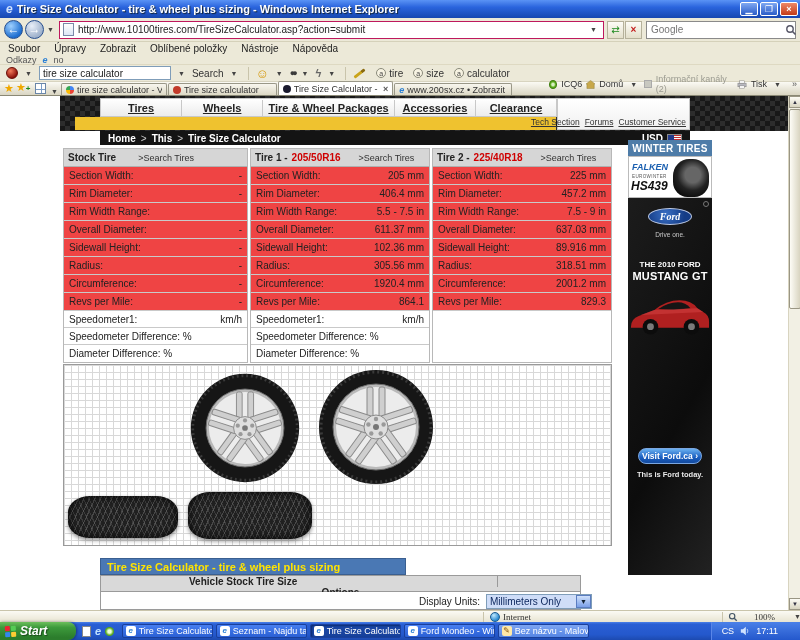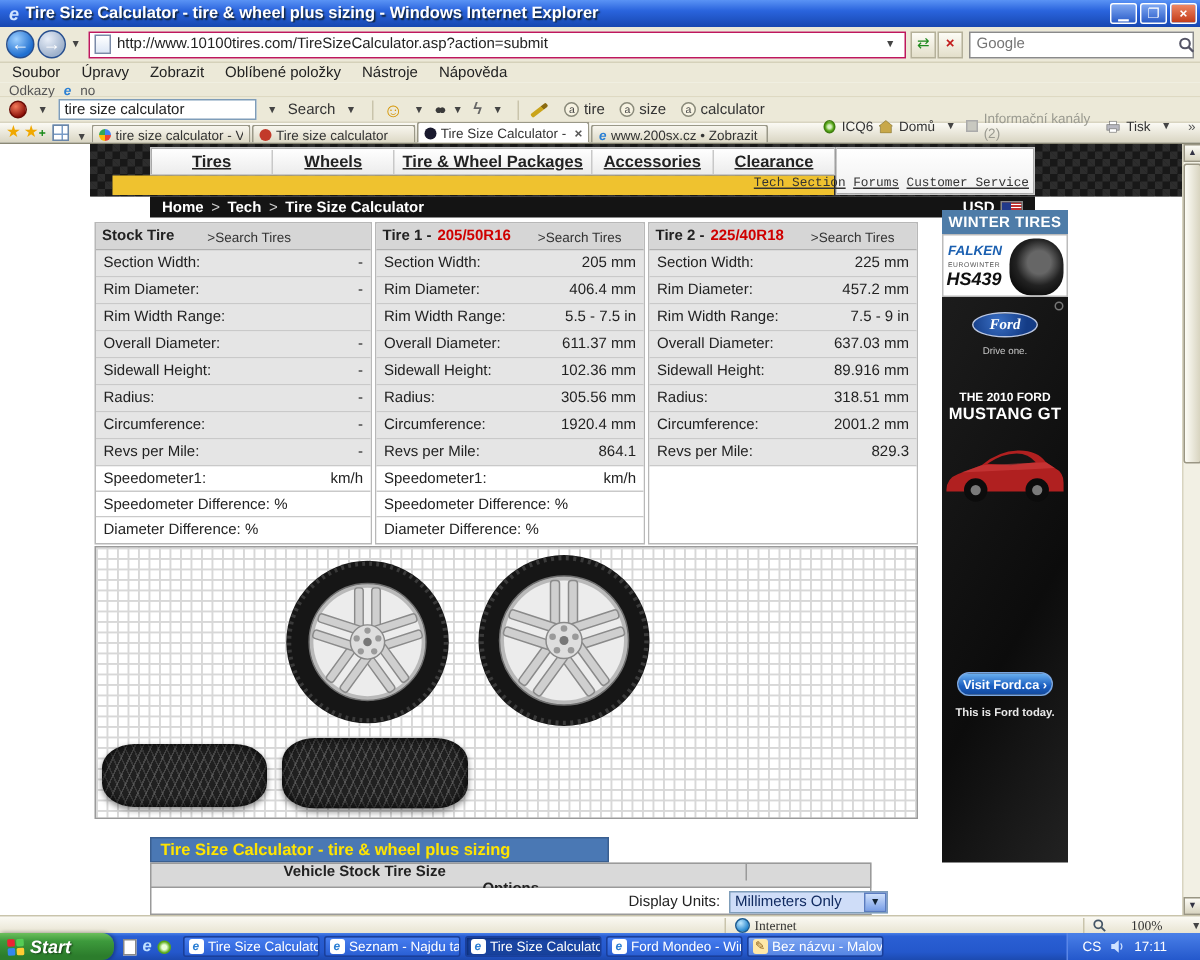--- a/index.html
+++ b/index.html
@@ -72,36 +72,36 @@
   .checker{left:60px;top:0;width:728px;height:35px;background-color:#181818;
     background-image:linear-gradient(45deg,#2d2d2d 25%,transparent 25%,transparent 75%,#2d2d2d 75%),
                      linear-gradient(45deg,#2d2d2d 25%,transparent 25%,transparent 75%,#2d2d2d 75%);
     background-size:10px 10px;background-position:0 0,5px 5px;}
   .yellowbar{left:75px;top:21px;width:481px;height:13px;background:#efc22f;}
   .navmenu{left:100px;top:2px;width:457px;height:19px;background:linear-gradient(180deg,#fff,#ececec);border:1px solid #c8c8c8;
     display:flex;align-items:center;}
   .navmenu a{flex:1;text-align:center;font-weight:bold;font-size:11px;color:#222;text-decoration:underline;border-right:1px solid #c8c8c8;padding:2px 4px;white-space:nowrap;}
   .techbox{left:557px;top:2px;width:133px;height:32px;background:linear-gradient(180deg,#fff,#f0f0f0);border:1px solid #c8c8c8;
     display:flex;align-items:flex-end;justify-content:flex-end;gap:5px;padding:2px 3px;font-size:8.5px;}
-  .techbox a{color:#333;text-decoration:underline;white-space:nowrap;font-family:Liberation Mono, monospace;}
+  .techbox a{color:#333;text-decoration:underline;white-space:nowrap;}
   .breadcrumb{left:100px;top:35px;width:590px;height:14px;background:#141414;color:#fff;display:flex;align-items:center;
     font-size:10px;font-weight:bold;padding:0 8px;gap:5px;}
   .breadcrumb .sep{color:#ccc;font-weight:normal;}
   .usd{margin-left:auto;display:flex;align-items:center;gap:4px;font-weight:bold;padding-left:28px;}
   .usflag{width:15px;height:9px;background:repeating-linear-gradient(180deg,#c03030 0 1px,#fff 1px 2px);position:relative;border:1px solid #888;}
   .usflag::after{content:"";position:absolute;left:0;top:0;width:6px;height:5px;background:#223a8a;}
 
   
   .tcol{top:52px;background:#fff;border:1px solid #b8b8b8;font-size:10px;color:#222;}
   .thead{height:18px;background:#d6d6d6;border-bottom:1px solid #b0b0b0;display:flex;align-items:center;padding:0 4px;gap:4px;}
   .ttitle{font-weight:bold;}
   .tsize{font-weight:bold;color:#cf0000;}
   .tsearch{margin-left:14px;font-size:9px;color:#333;}
   .trow{height:18px;border-bottom:1px solid #c9c9c9;display:flex;align-items:center;justify-content:space-between;padding:0 5px;}
-  .trow.g{background:#e5e5e5;gap:26px;}
+  .trow.g{background:#ef4444;gap:26px;}
   .trow.w{background:#fff;height:17px;}
   .tmerged{height:51px;background:#fff;}
 
   
   .gridarea{left:63px;top:268px;width:549px;height:182px;border:1px solid #9a9a9a;background-color:#fff;
     background-image:linear-gradient(#d8d8d8 1px,transparent 1px),linear-gradient(90deg,#d8d8d8 1px,transparent 1px);
     background-size:7px 7px;}
   .wheel{position:absolute;}
   .tread{position:absolute;background-color:#202020;border-radius:22px/16px;
     background-image:repeating-linear-gradient(115deg,rgba(120,120,120,.45) 0 1px,transparent 1px 5px),
@@ -320,21 +320,21 @@
 
   <div class="abs techbox">
     <a>Tech Section</a>
     <a>Forums</a>
     <a>Customer Service</a>
   </div>
 
   <div class="abs breadcrumb">
     <span>Home</span>
     <span class="sep">&gt;</span>
-    <span>Tech</span>
+    <span>This</span>
     <span class="sep">&gt;</span>
     <span>Tire Size Calculator</span>
     <span class="usd">
       <span>USD</span>
       <span class="usflag"></span>
     </span>
   </div>
 
   <div class="abs tcol" style="left:63px;width:185px">
     <div class="thead">

